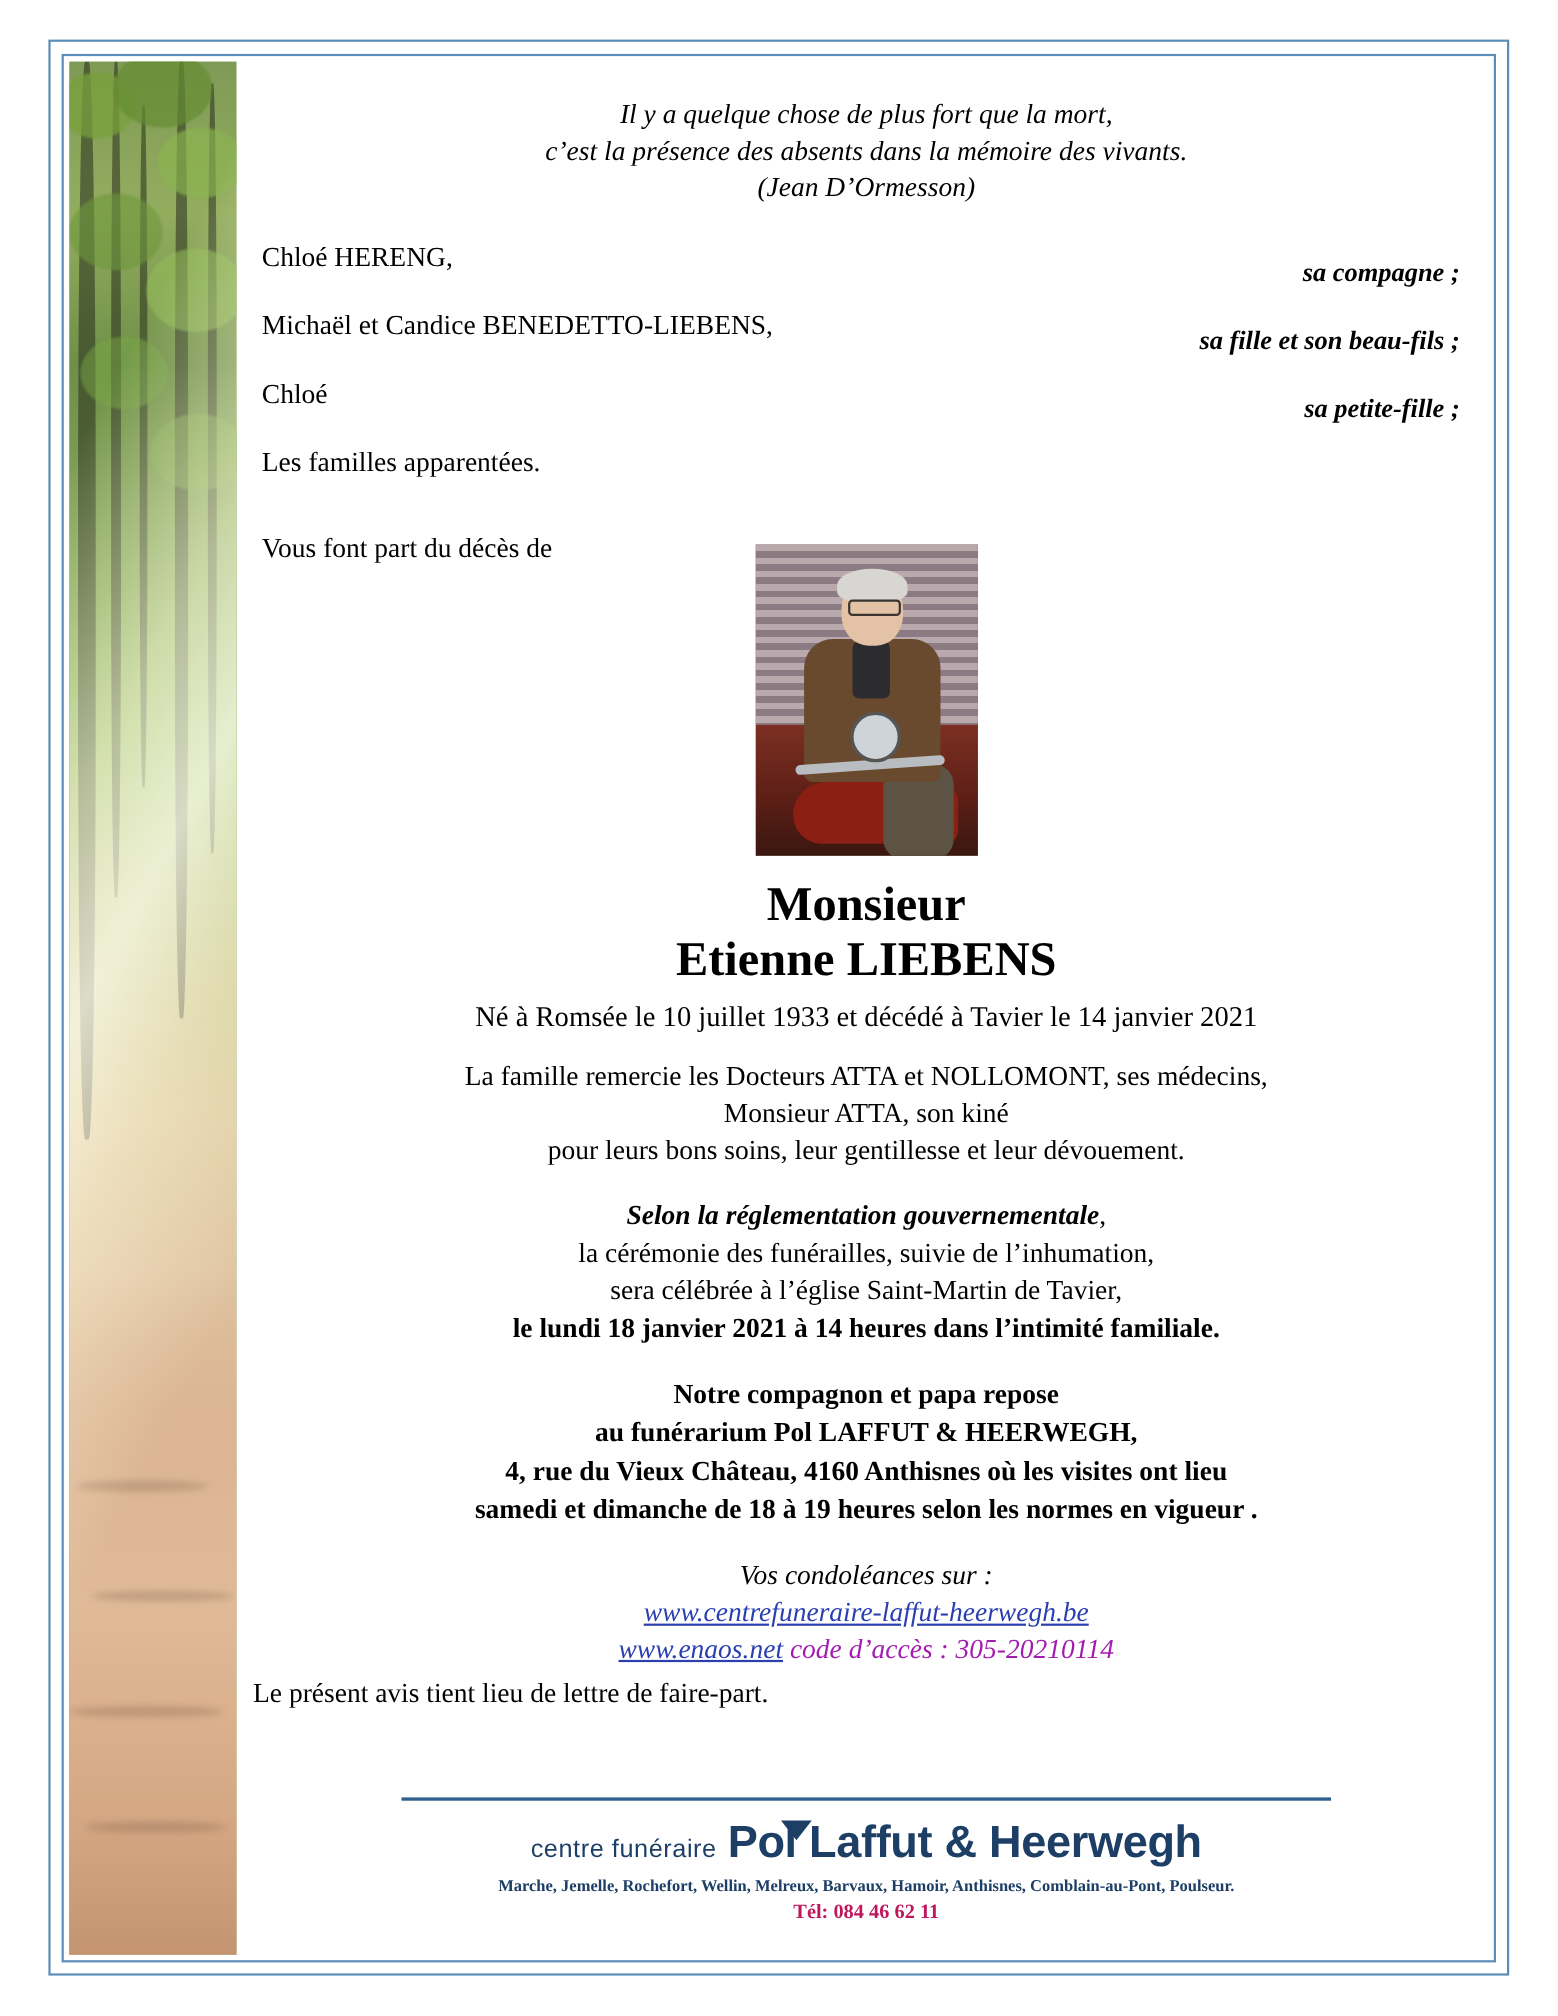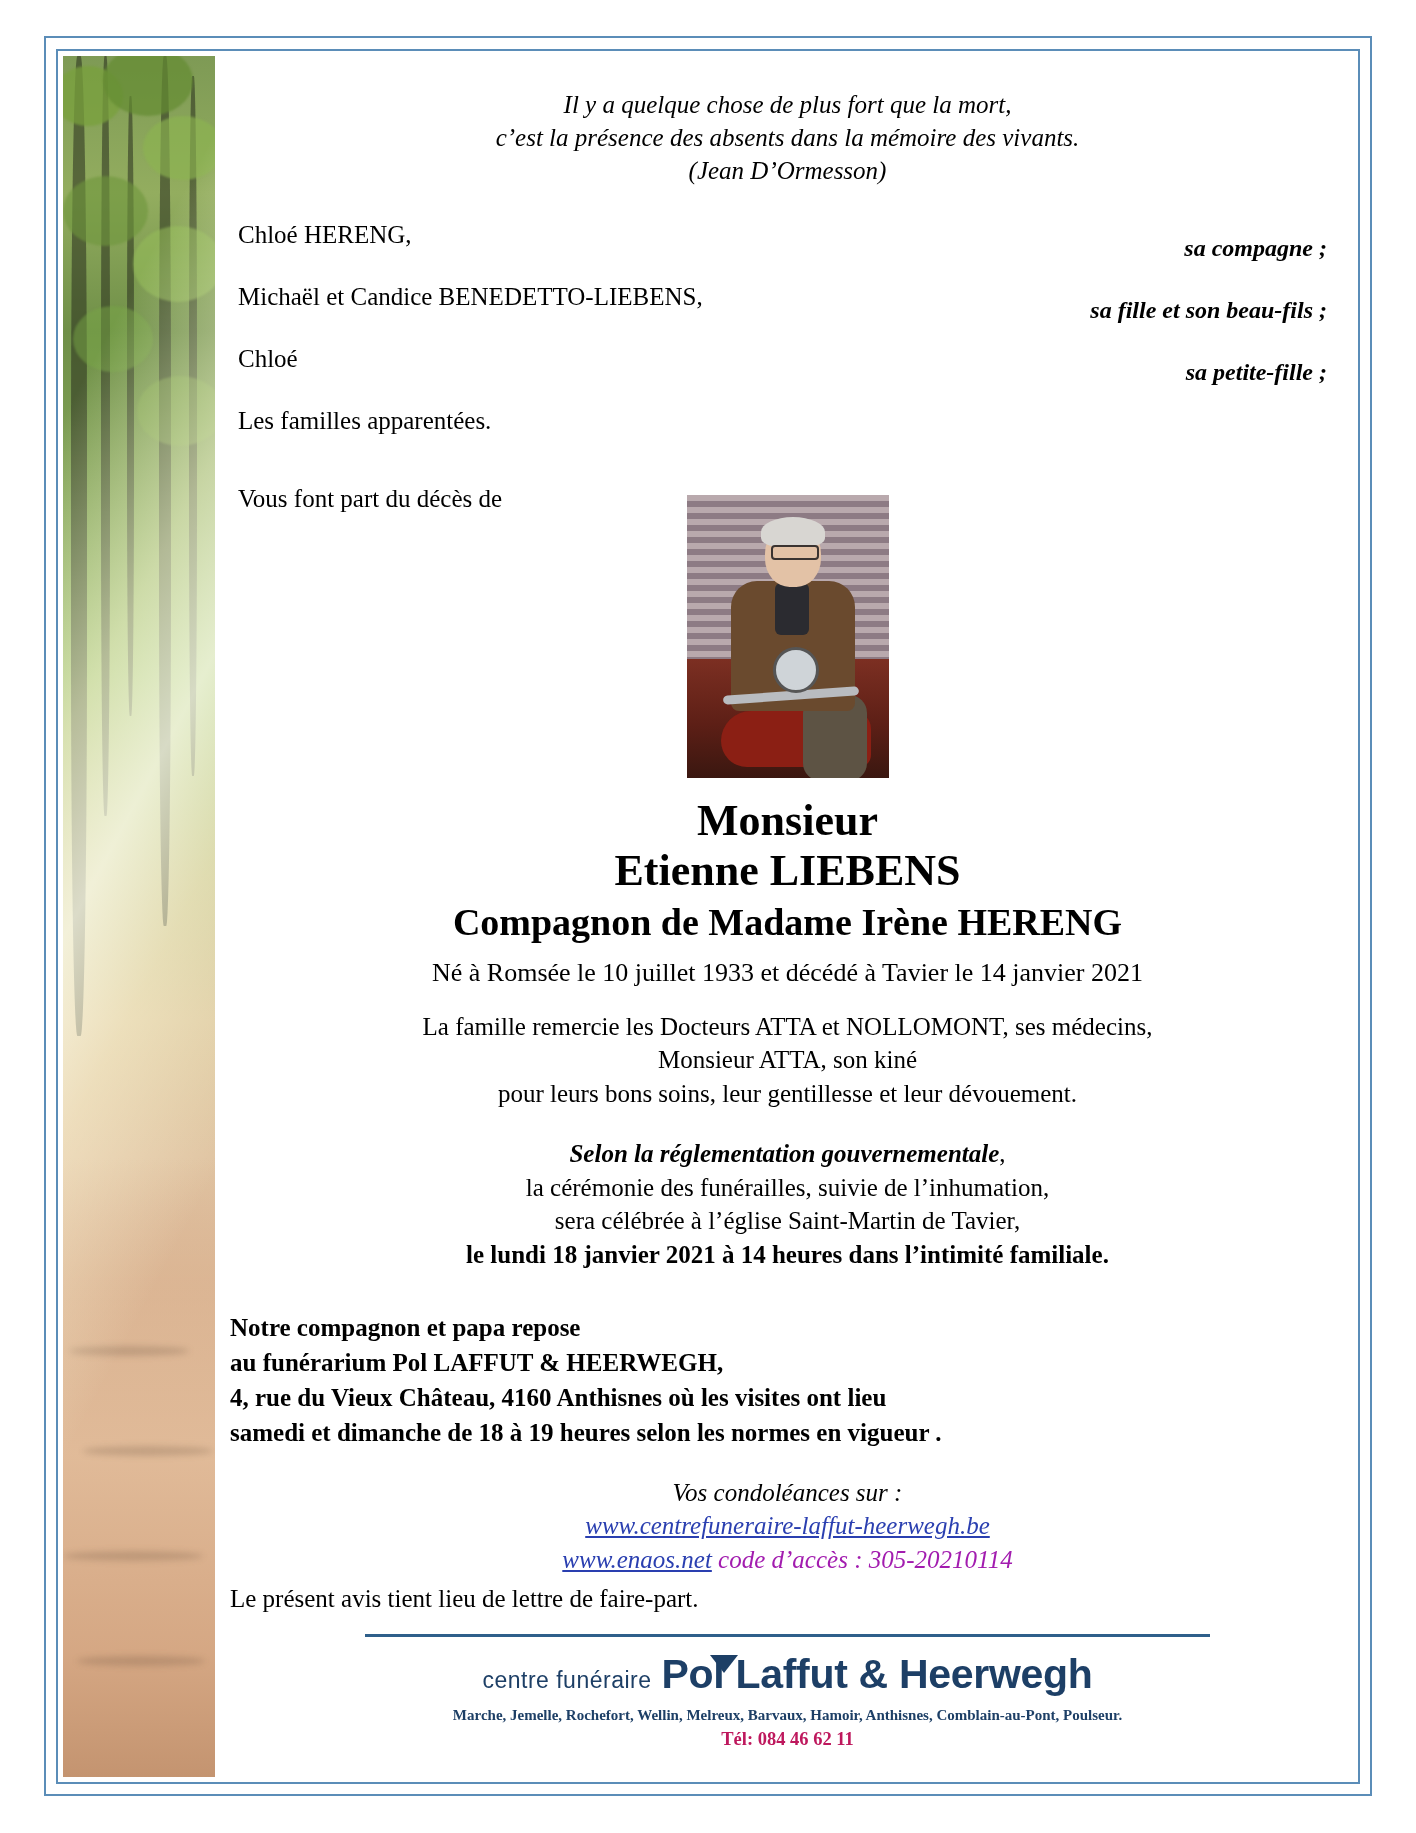--- a/index.html
+++ b/index.html
@@ -210,24 +210,25 @@
   .ceremony {
     text-align: center;
     font-size: 25px;
     line-height: 1.35;
     margin-top: 26px;
   }
   .ceremony .bi { font-weight: bold; font-style: italic; }
   .ceremony .b { font-weight: bold; }
 
   .funerarium {
+    text-align: center;
     font-size: 25px;
     font-weight: bold;
     line-height: 1.4;
-    margin-top: 38px;
+    margin-top: 26px;
   }
 
   .condolences {
     text-align: center;
     font-size: 25px;
     line-height: 1.34;
     margin-top: 26px;
     font-style: italic;
   }
   .condolences a, .condolences .link {
@@ -373,21 +374,20 @@
         <div class="pt-hair"></div>
         <div class="pt-glasses"></div>
         <div class="pt-bar"></div>
         <div class="pt-mirror"></div>
       </div>
     </div>
 
     <div class="name-block">
       <div class="n-monsieur">Monsieur</div>
       <div class="n-name">Etienne LIEBENS</div>
-      <div class="n-compagnon">Compagnon de Madame Irène HERENG</div>
       <div class="n-dates">Né à Romsée le 10 juillet 1933 et décédé à Tavier le 14 janvier 2021</div>
     </div>
 
     <div class="thanks">
       <div>La famille remercie les Docteurs ATTA et NOLLOMONT, ses médecins,</div>
       <div>Monsieur ATTA, son kiné</div>
       <div>pour leurs bons soins, leur gentillesse et leur dévouement.</div>
     </div>
 
     <div class="ceremony">

